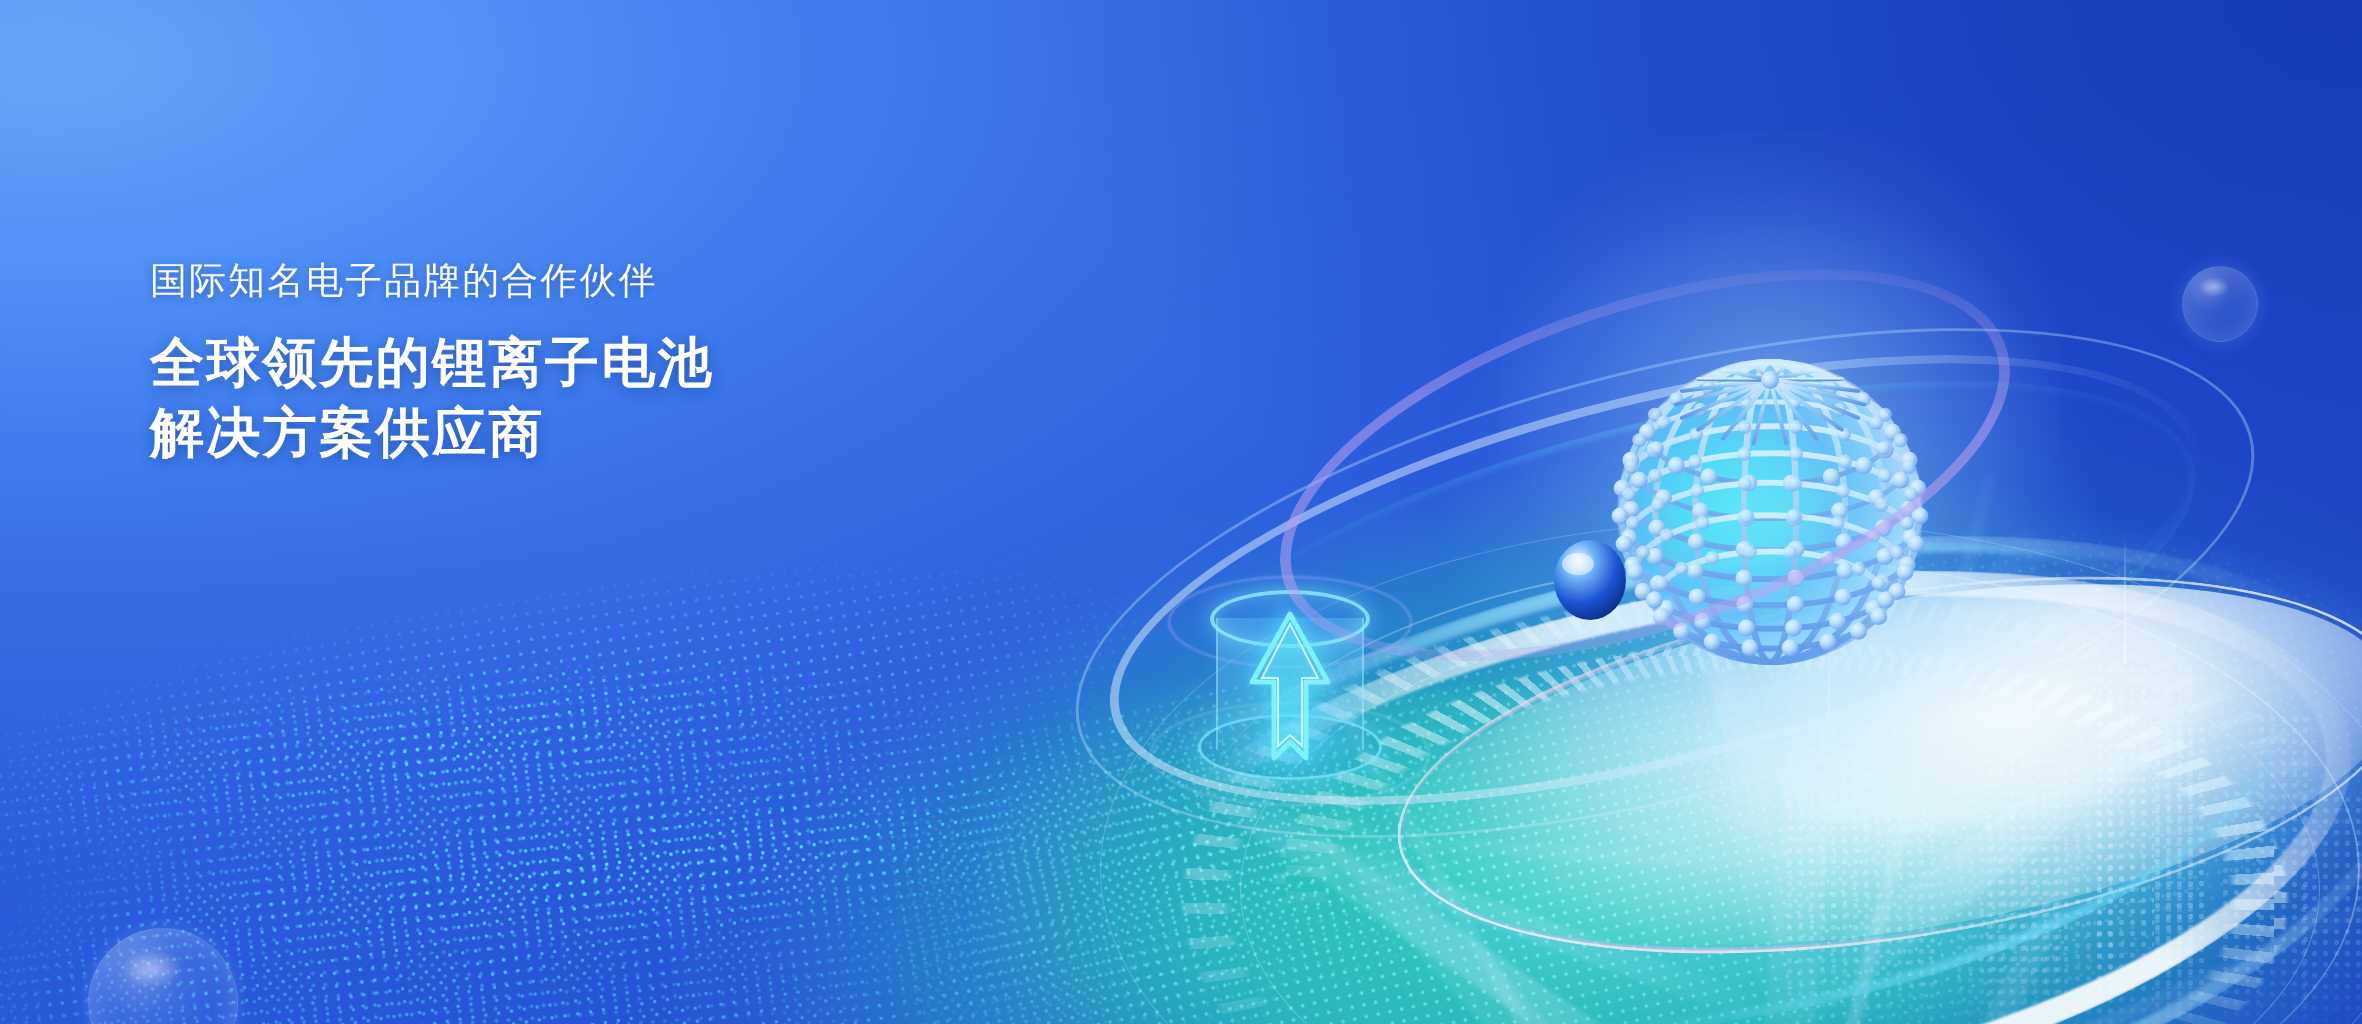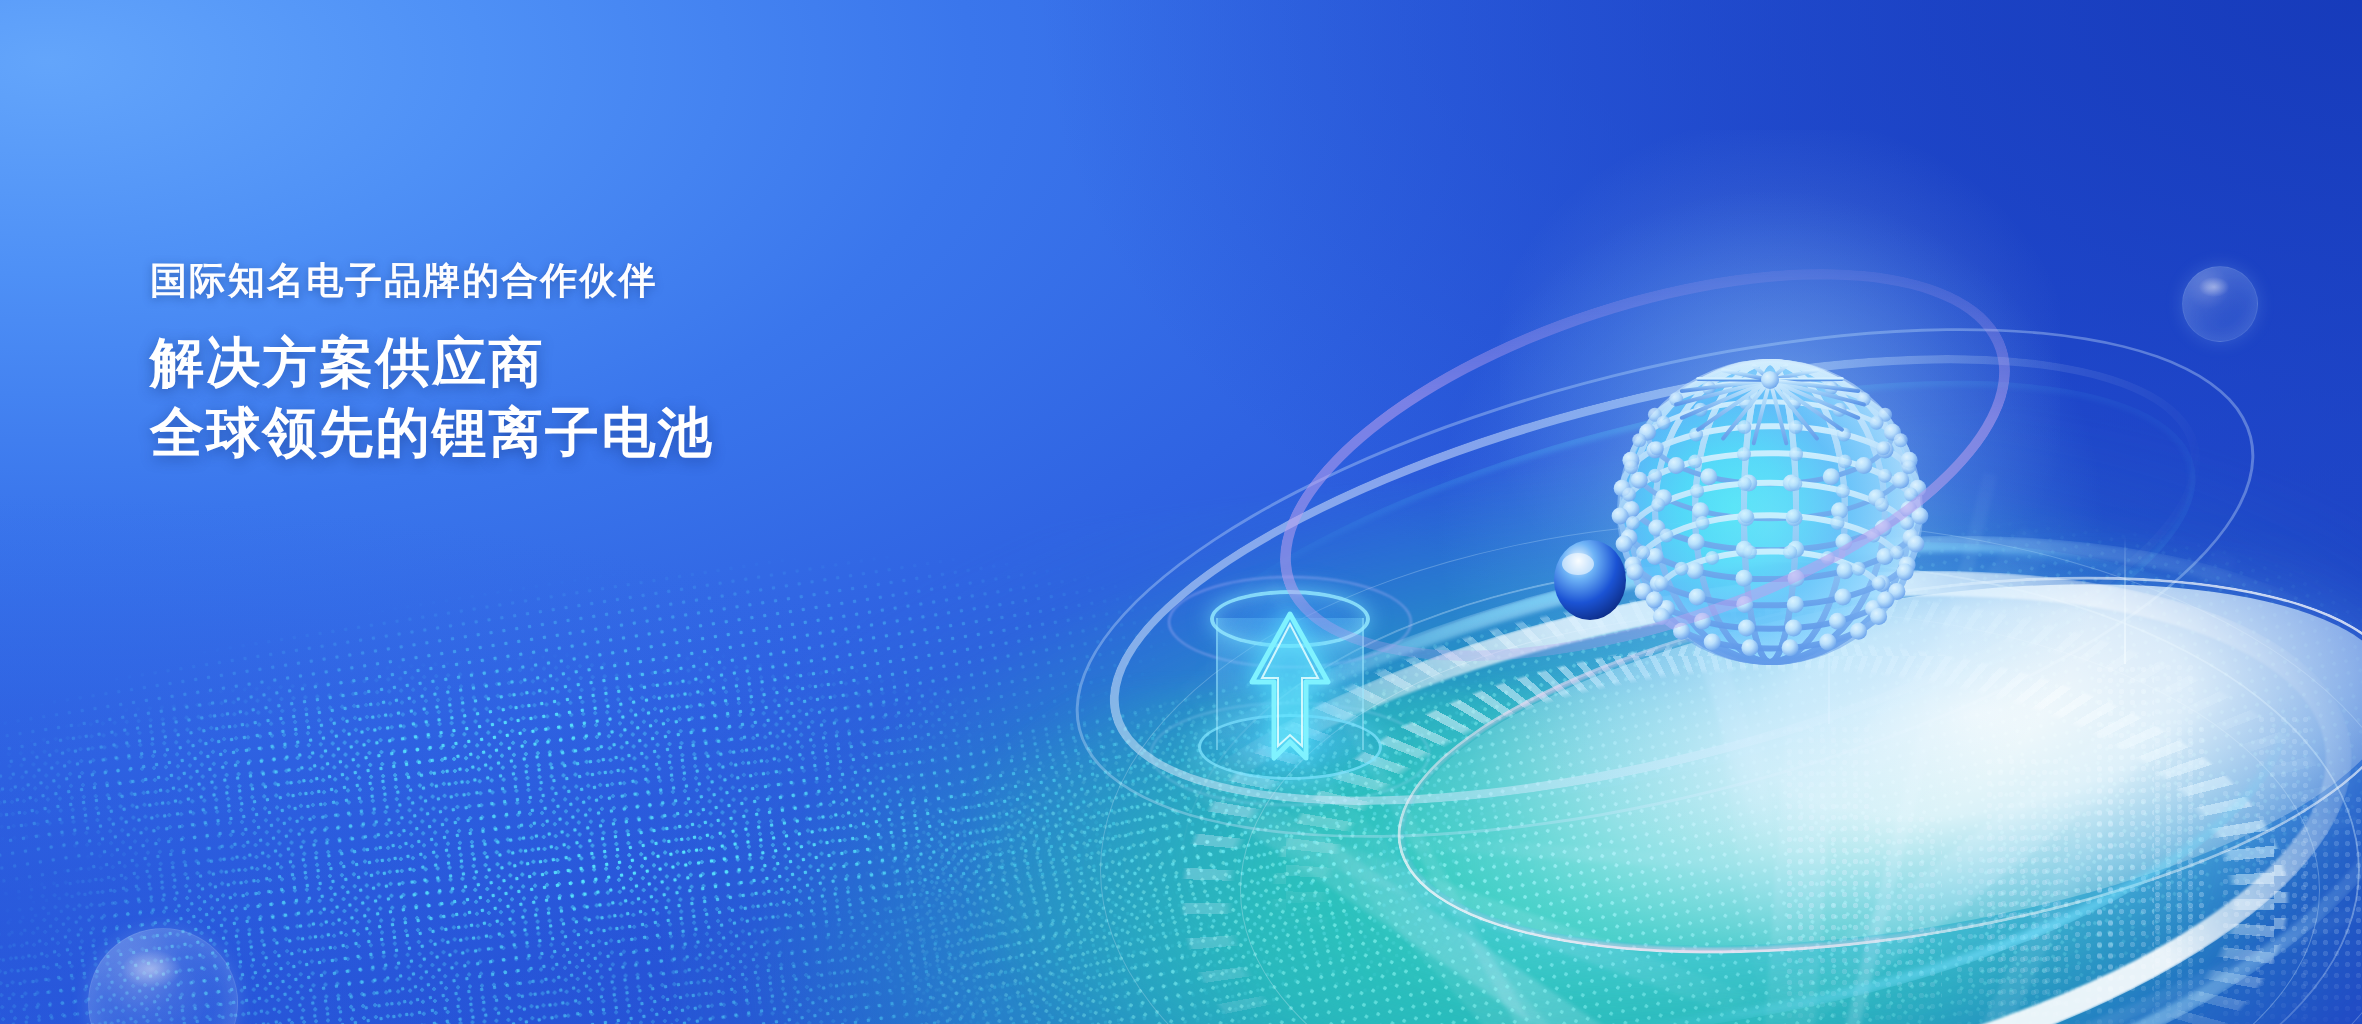--- a/index.html
+++ b/index.html
@@ -357,21 +357,21 @@
   
   .copy{
     position:absolute;
     left:150px; top:258px;
     width:760px;
     color:#fff;
   }
   .eyebrow{
     font-size:37px;
     line-height:1.26;
-    font-weight:700;
+    font-weight:400;
     letter-spacing:.055em;
     color:#fdfdff;
     text-shadow:0 2px 10px rgba(10,40,110,.40);
     margin:0 0 22px 0;
     white-space:nowrap;
   }
   .headline{
     font-size:54px;
     line-height:1.30;
     font-weight:700;
@@ -698,18 +698,18 @@
     </defs>
     <ellipse cx="48" cy="44" rx="16" ry="11" fill="rgba(255,255,255,.55)"></ellipse>
   </svg>
 
   <div class="bubble bubble-tr"></div>
   <div class="bubble bubble-bl"></div>
 
   <div class="copy">
     <p class="eyebrow">国际知名电子品牌的合作伙伴</p>
     <h1 class="headline">
+      <span class="ln">全球领先的锂离子电池</span>
       <span class="ln">解决方案供应商</span>
-      <span class="ln">全球领先的锂离子电池</span>
     </h1>
   </div>
 
 </div>
 
 </body></html>

